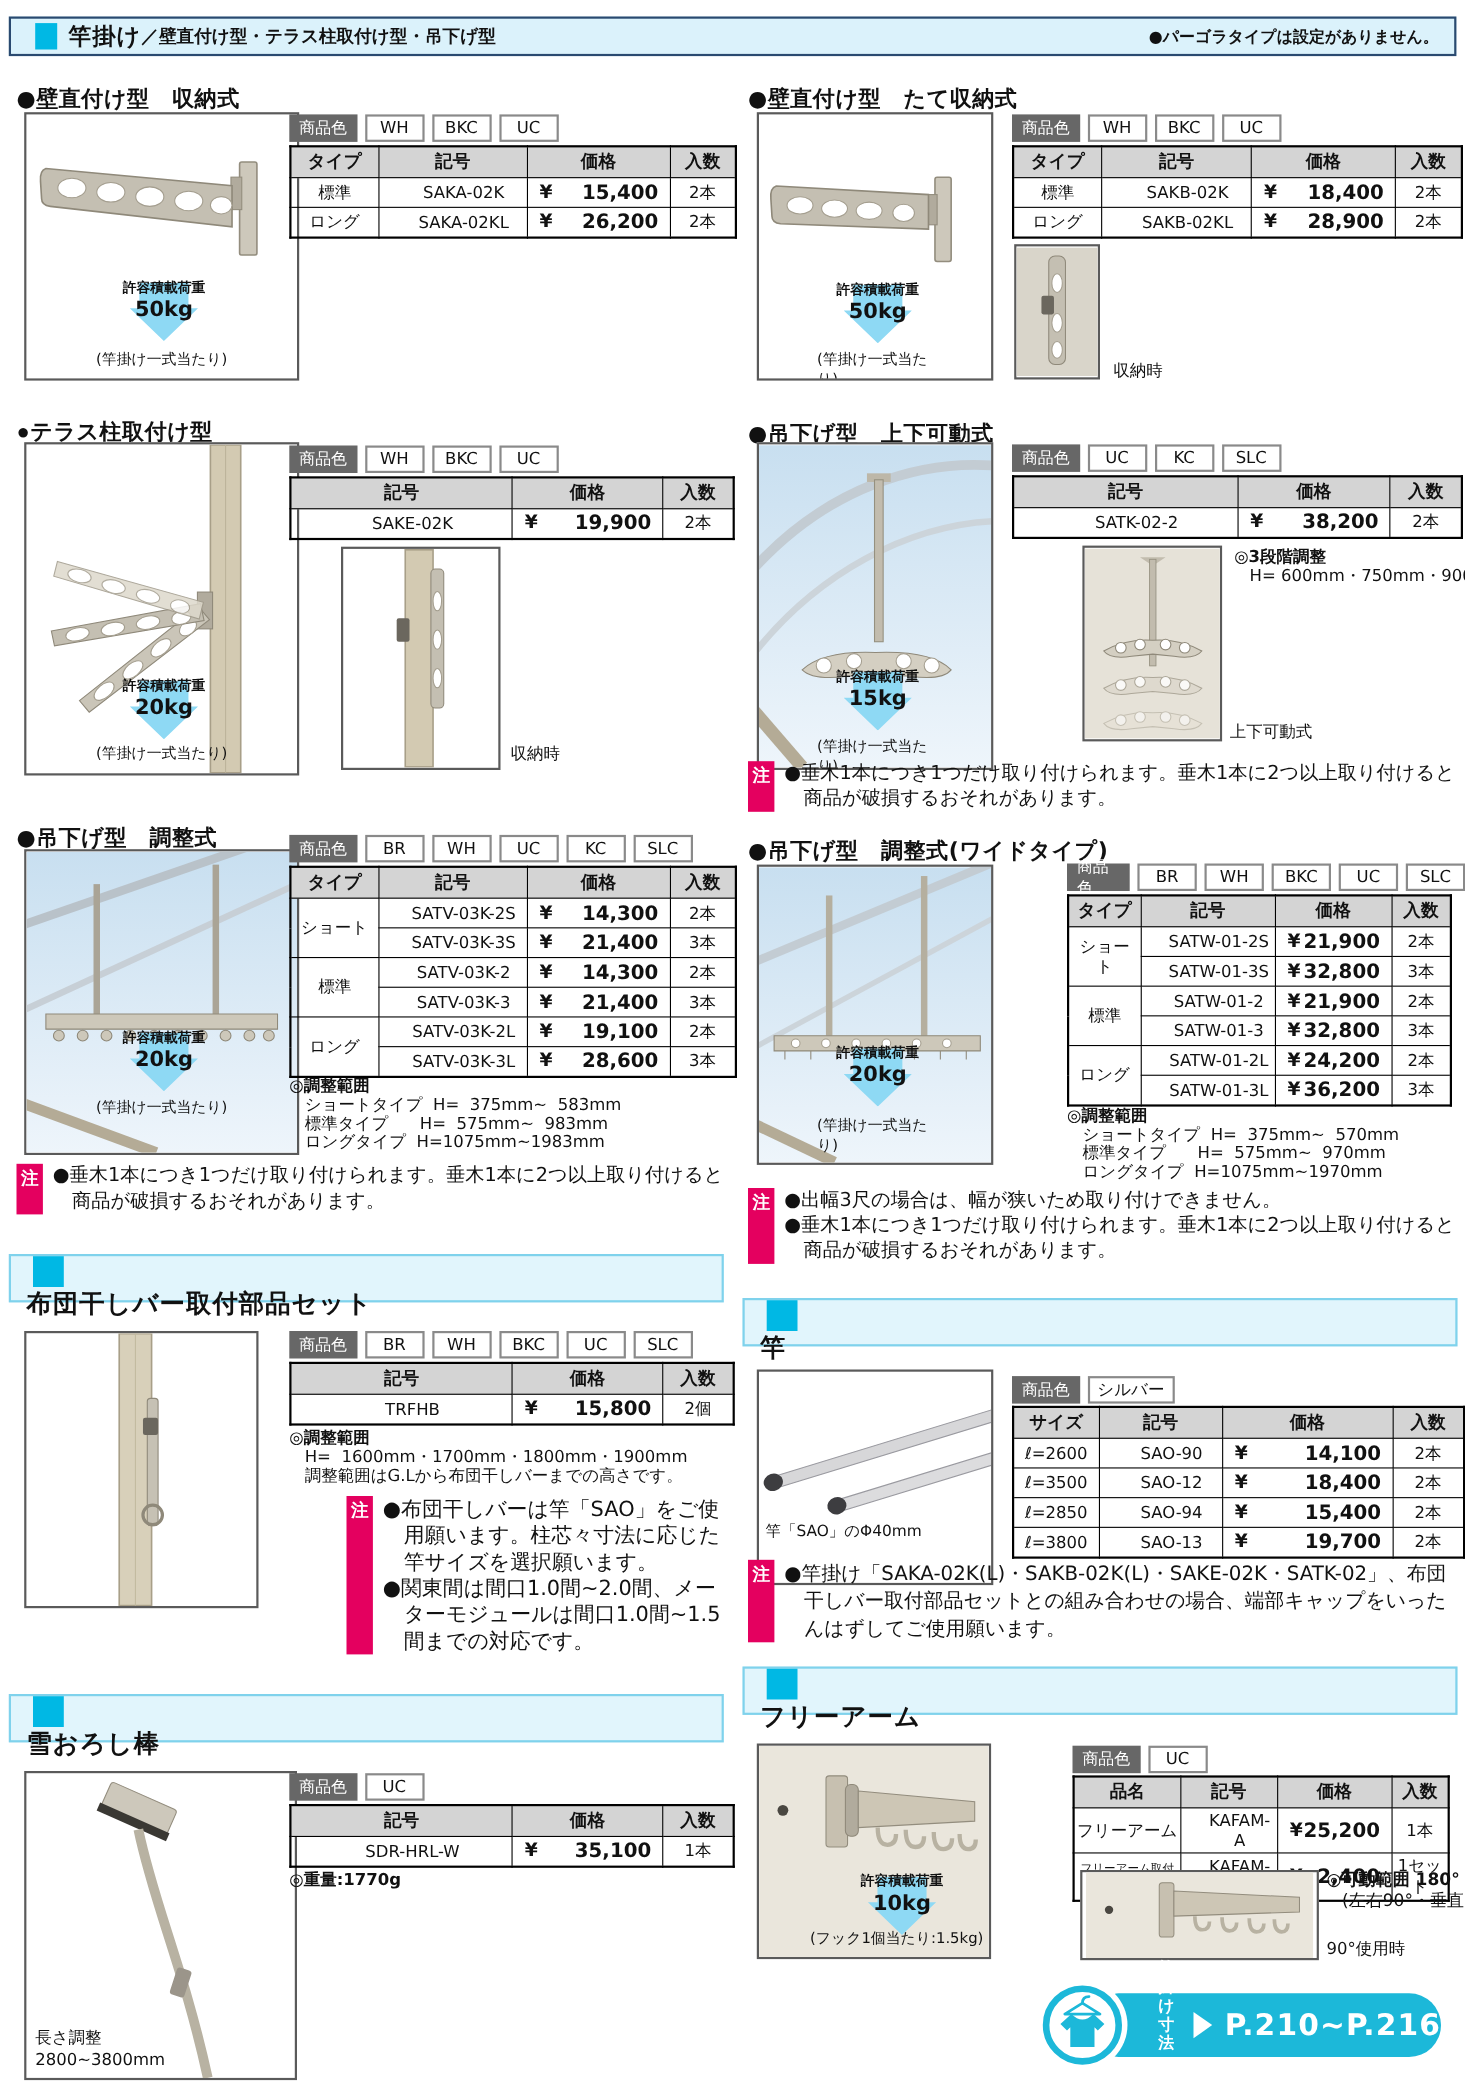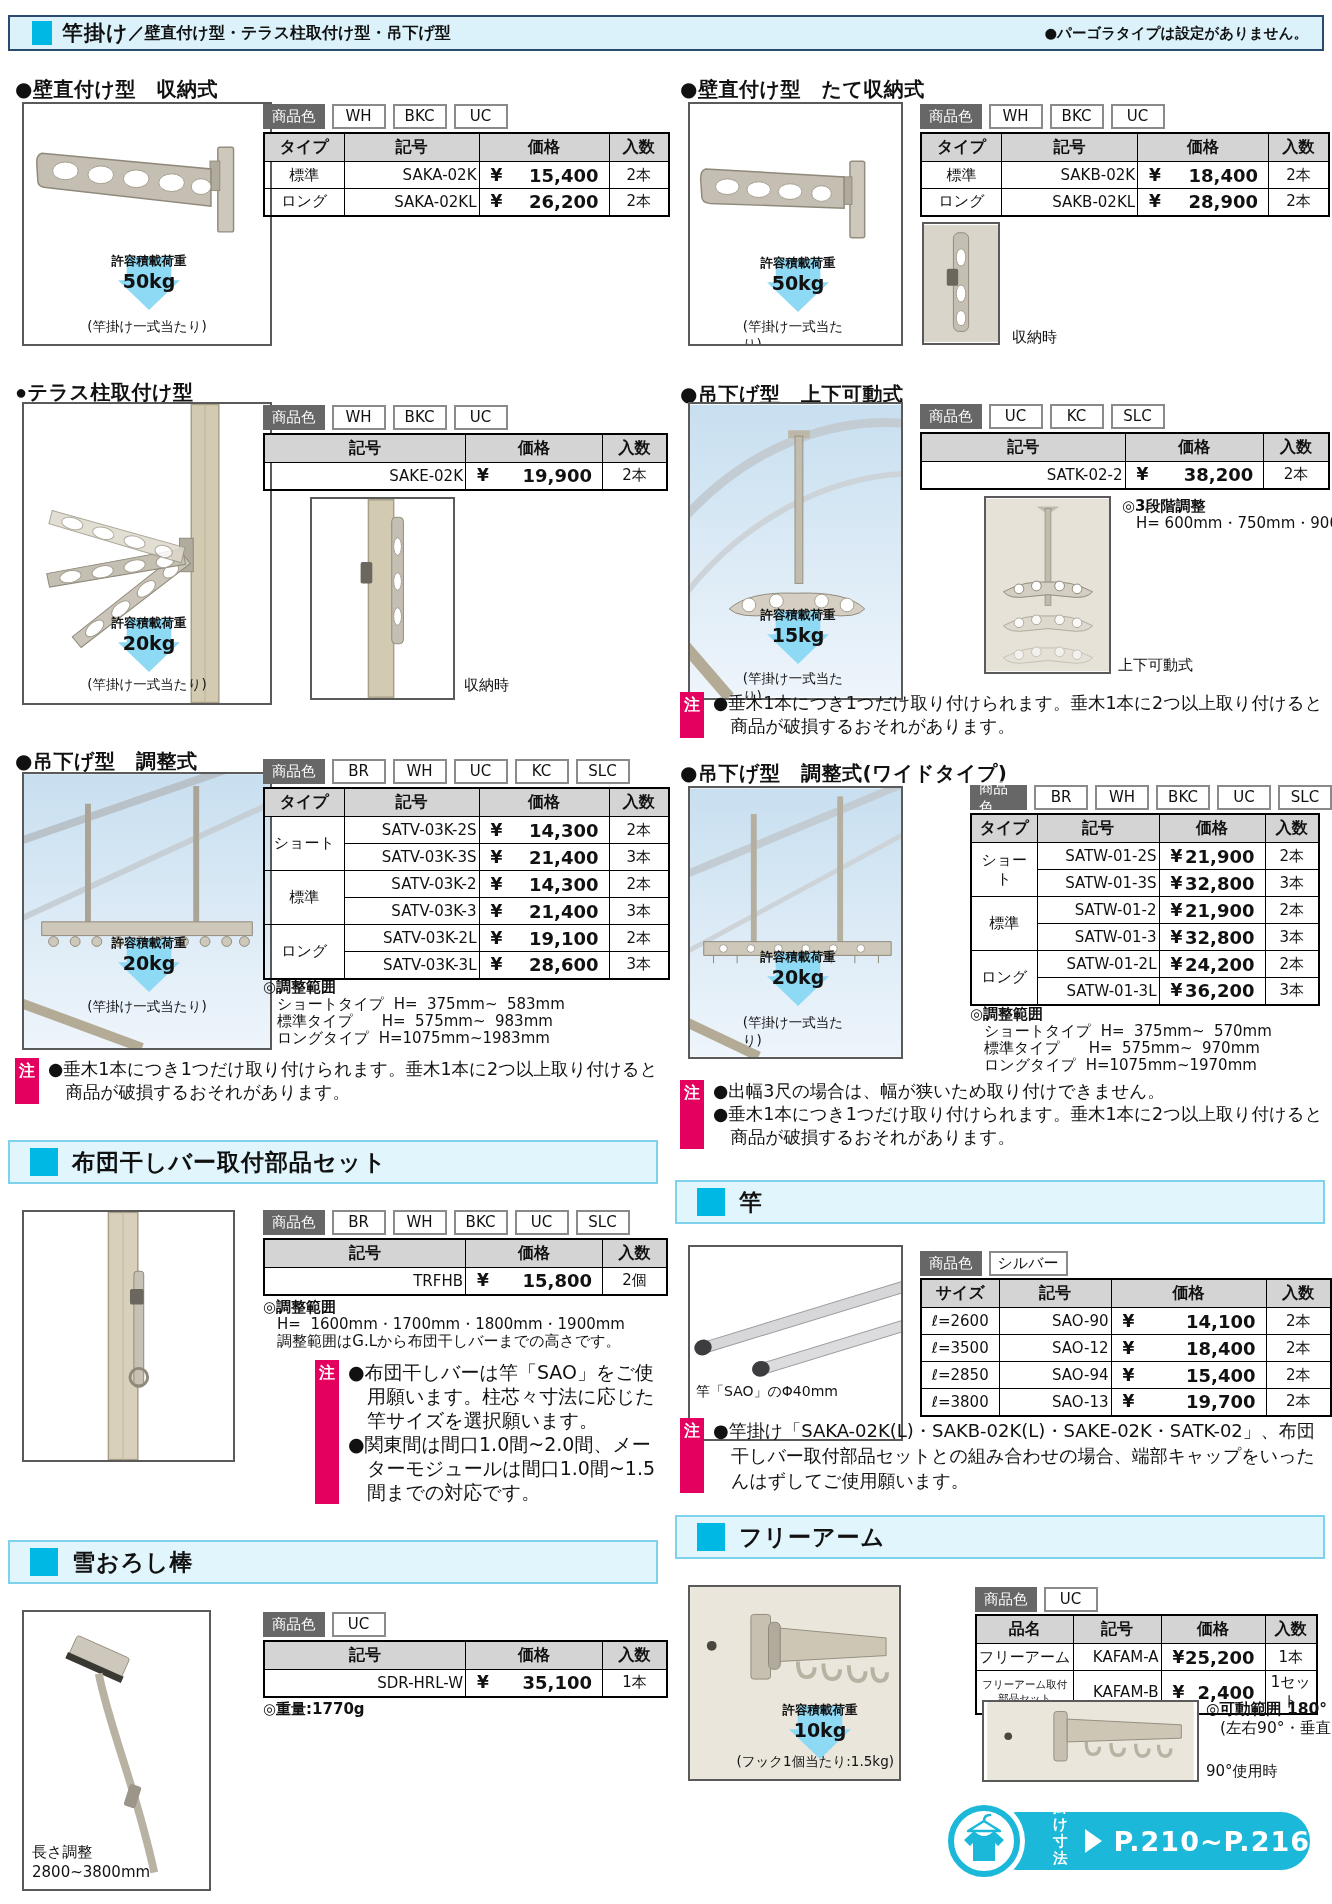--- a/index.html
+++ b/index.html
@@ -7,21 +7,21 @@
 .page{position:relative;width:1332px;height:1904px;background:#fff;overflow:hidden;}
 
 .hdr{position:absolute;left:8px;top:15px;width:1316px;height:36px;background:#dbf2fb;border:2px solid #2a4a70;display:flex;align-items:center;}
 .hdr-sq{width:20px;height:24px;background:#00b8e4;margin-left:22px;}
 .hdr-title{font-size:21px;font-weight:bold;margin-left:10px;letter-spacing:1px;}
 .hdr-sub{font-size:16px;font-weight:bold;}
 .hdr-note{margin-left:auto;margin-right:14px;font-size:14.5px;font-weight:bold;}
 
 .sec-head{position:absolute;font-size:20px;font-weight:bold;letter-spacing:0.5px;}
 
-.bar{position:absolute;height:44px;background:#e1f5fc;border:2px solid #7fd2ec;display:flex;align-items:center;}
+.bar{position:absolute;height:44px;background:#e1f5fc;border:2px solid #7fd2ec;display:flex;flex-direction:column;}
 .bar-sq{width:28px;height:28px;background:#00b8e4;margin-left:20px;flex:0 0 28px;}
 .bar-title{font-size:23px;font-weight:bold;margin-left:14px;letter-spacing:1px;}
 
 .photo{position:absolute;border:2px solid #5a5a5a;background:#fff;overflow:hidden;}
 .photo svg{display:block;width:100%;height:100%;}
 
 .load{position:absolute;width:96px;height:60px;text-align:center;}
 .load::before{content:"";position:absolute;left:17px;right:17px;top:7px;bottom:0;background:#8ed9f4;clip-path:polygon(14% 0,86% 0,86% 44%,100% 44%,50% 100%,0 44%,14% 44%);}
 .load .ll{position:relative;font-size:12.5px;font-weight:bold;padding-top:3px;}
 .load .lv{position:relative;font-size:19px;font-weight:bold;}
@@ -29,21 +29,21 @@
 .cap{position:absolute;font-size:15px;}
 
 .chips{position:absolute;display:flex;gap:7px;align-items:stretch;height:25px;}
 .ctag{background:#676767;color:#fff;font-size:14.5px;padding:8px 9px;display:flex;align-items:center;}
 .chip{background:#fff;border:2px solid #8a8a8a;font-size:15px;min-width:54px;text-align:center;padding:1px 7px;line-height:19px;}
 
 .tblbox{position:absolute;}
 .tblbox table{border-collapse:collapse;width:100%;table-layout:fixed;border:2px solid #000;}
 .tblbox th{background:#d4d4d4;border:1px solid #000;font-size:16px;font-weight:bold;padding:3px 2px;height:27px;}
 .tblbox td{border:1px solid #000;font-size:15px;text-align:center;padding:2px;height:27px;vertical-align:middle;}
-td.code{text-align:right;padding-left:8px;}
+td.code{text-align:center;padding-left:22px;}
 td.price{font-size:18px;font-weight:bold;text-align:right;padding-right:10px;}
 td.price .y{float:left;margin-left:9px;font-size:17px;}
 td.gtype{font-size:15px;}
 td.tight{font-size:10.5px;padding-left:2px;padding-right:2px;}
 .t4 th:nth-child(1){width:80px}.t4 th:nth-child(2){width:135px}.t4 th:nth-child(3){width:130px}.t4 th:nth-child(4){width:60px}
 .t3 th:nth-child(1){width:50%}.t3 th:nth-child(2){width:34%}.t3 th:nth-child(3){width:16%}
 .tgw th:nth-child(1){width:66px}.tgw th:nth-child(2){width:122px}.tgw th:nth-child(3){width:106px}.tgw th:nth-child(4){width:54px}
 .tsao th:nth-child(1){width:78px}.tsao th:nth-child(2){width:112px}.tsao th:nth-child(3){width:155px}.tsao th:nth-child(4){width:65px}
 .tfa th:nth-child(1){width:97px}.tfa th:nth-child(2){width:88px}.tfa th:nth-child(3){width:104px}.tfa th:nth-child(4){width:52px}
 
@@ -351,21 +351,21 @@
     <div class="note-body">
         <div class="bullet">●布団干しバーは竿「SAO」をご使用願います。柱芯々寸法に応じた竿サイズを選択願います。</div>
         <div class="bullet">●関東間は間口1.0間~2.0間、メーターモジュールは間口1.0間~1.5間までの対応です。</div>
       </div>
   </div>
 
   <div class="bar" style="left:8px;top:1540px;width:650px;">
     <span class="bar-sq"></span>
     <span class="bar-title">雪おろし棒</span>
   </div>
-  <div class="photo" style="left:22px;top:1610px;width:189px;height:281px;">
+  <div class="photo" style="left:22px;top:1610px;width:248px;height:281px;">
     <svg viewBox="0 0 213 281">
       <g transform="rotate(24 80 40)">
         <rect x="50" y="18" width="66" height="26" rx="3" fill="#cdc8bb" stroke="#938d7e"></rect>
         <rect x="48" y="40" width="70" height="8" fill="#3a3833"></rect>
       </g>
       <path d="M86 52 C 100 120 128 180 150 281" stroke="#b8b2a2" stroke-width="9" fill="none"></path>
       <rect x="118" y="180" width="14" height="26" rx="3" fill="#9b958a" transform="rotate(18 125 193)"></rect>
     </svg>
     <div class="cap" style="left:8px;top:230px;line-height:20px;">
       <div>長さ調整</div>

